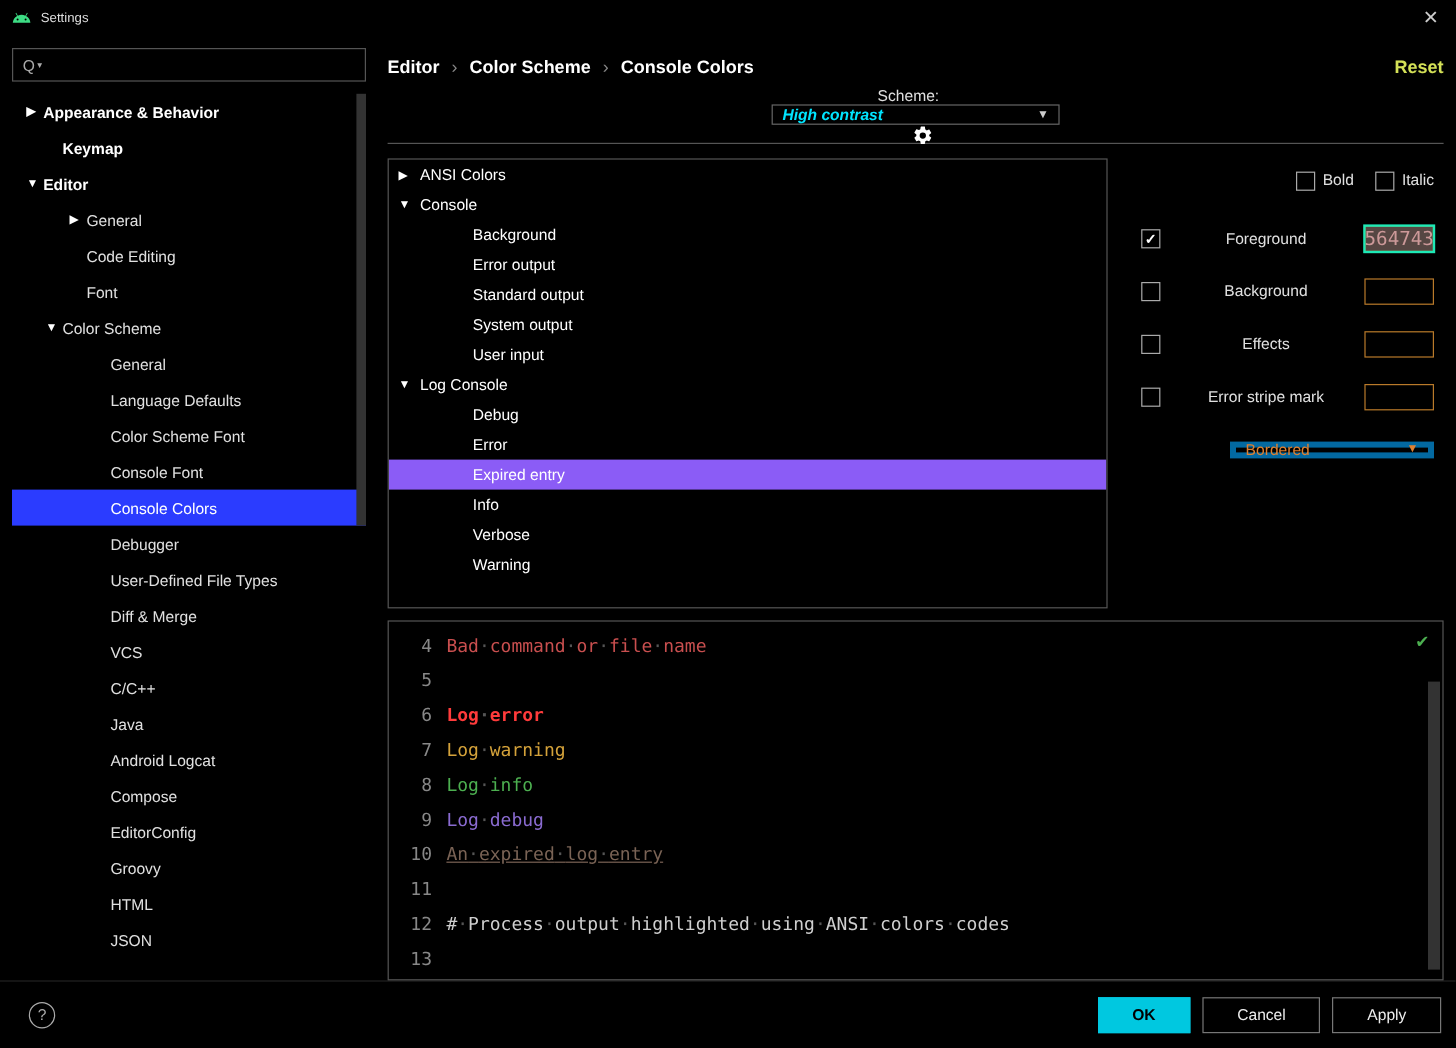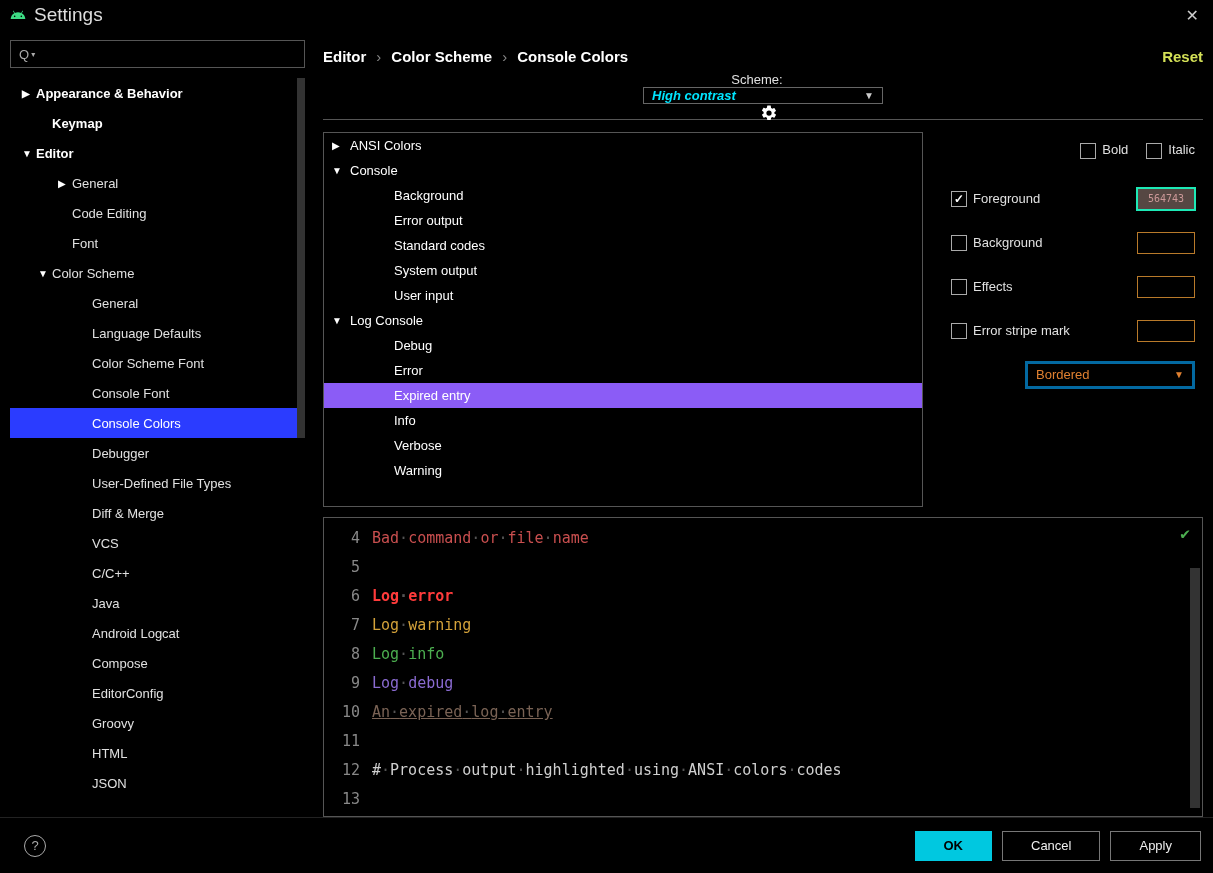--- a/index.html
+++ b/index.html
@@ -14,21 +14,21 @@
   display: flex;
   flex-direction: column;
 }
 .titlebar {
   height: 30px;
   display: flex;
   align-items: center;
   padding: 0 10px;
 }
 .titlebar .ic { margin-right: 8px; color:#3ddc84; }
-.titlebar .title { flex: 1; color: #ddd; font-size: 19px; }
+.titlebar .title { flex: 1; color: #ddd; font-size: 11px; }
 .titlebar .close { color: #ccc; cursor: pointer; font-size: 16px; padding: 4px; }
 .content {
   flex: 1;
   display: flex;
   padding: 10px 10px 0 10px;
   min-height: 0;
 }
 
 .sidebar {
   width: 295px;
@@ -100,43 +100,43 @@
   display:flex; flex-direction:column;
 }
 .at-item {
   height:25px; display:flex; align-items:center; padding-left:8px;
   cursor:pointer; white-space:nowrap; color:#fff;
 }
 .at-item .arrow { width:18px; color:#fff; font-size:10px;}
 .at-item.l2 { padding-left:52px;}
 .at-item.sel { background:#8b5cf6;}
 .options {
-  flex:1; padding: 10px 8px 0 28px;
+  flex:1; padding: 10px 8px 0 28px; text-align: center;
 }
 .opt-top {
   display:flex; justify-content:flex-end; gap:18px; margin-bottom:18px;
 }
 .chk {
   width:16px; height:16px; border:1.5px solid #aaa; display:inline-flex;
   align-items:center; justify-content:center; margin-right:6px;
   vertical-align:middle; color:#fff; font-size:12px; font-weight:bold;
 }
 .opt-row {
   display:flex; align-items:center; height:44px;
 }
 .opt-row .lbl { flex:1; }
 .swatch {
   width:58px; height:22px; border:1px solid #b97a2a; cursor:pointer;
 }
 .swatch.active { outline:2px solid #1de9b6; outline-offset:-1px; background:#564743;
   display:flex; align-items:center; justify-content:center;
-  font-family: monospace; font-size:10px; color:#c99;
+  font-family: monospace; font-size:16px; color:#c99;
 }
 .effects-select {
-  width:170px; height:28px; border:3px solid #0369a1;
+  width:170px; height:14px; border:5px solid #0369a1;
   display:flex; align-items:center; padding:0 8px; color:#e08030;
   justify-content:space-between; margin-left:auto; cursor:pointer;
 }
 .effects-select .tri{ font-size:10px;}
 
 .preview {
   margin-top:10px; border:1px solid #555; height:300px;
   display:flex; font-family: "Consolas","Menlo",monospace; font-size:15px;
   position:relative;
 }
@@ -328,21 +328,21 @@
           <div class="at-item l2">
             <span class="arrow"></span>
             <span>Background</span>
           </div>
           <div class="at-item l2">
             <span class="arrow"></span>
             <span>Error output</span>
           </div>
           <div class="at-item l2">
             <span class="arrow"></span>
-            <span>Standard codes</span>
+            <span>Standard output</span>
           </div>
           <div class="at-item l2">
             <span class="arrow"></span>
             <span>System output</span>
           </div>
           <div class="at-item l2">
             <span class="arrow"></span>
             <span>User input</span>
           </div>
           <div class="at-item l0">

